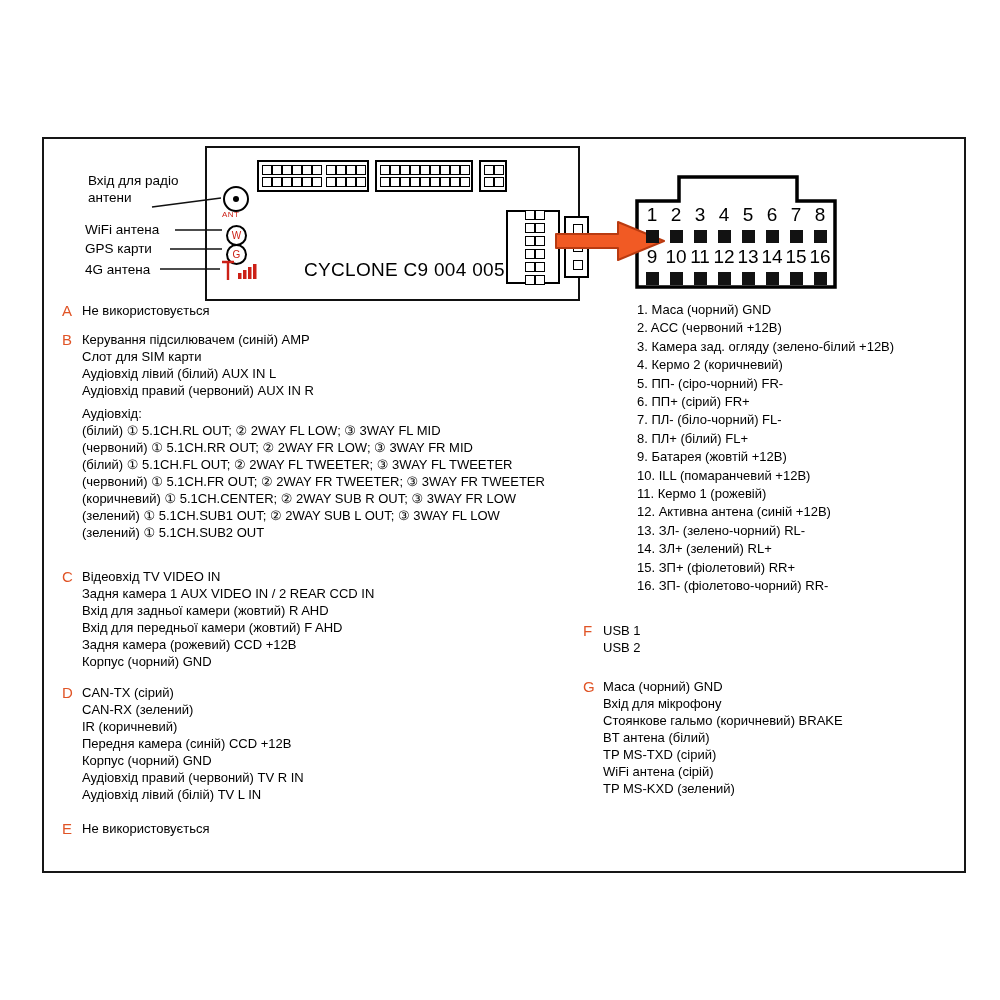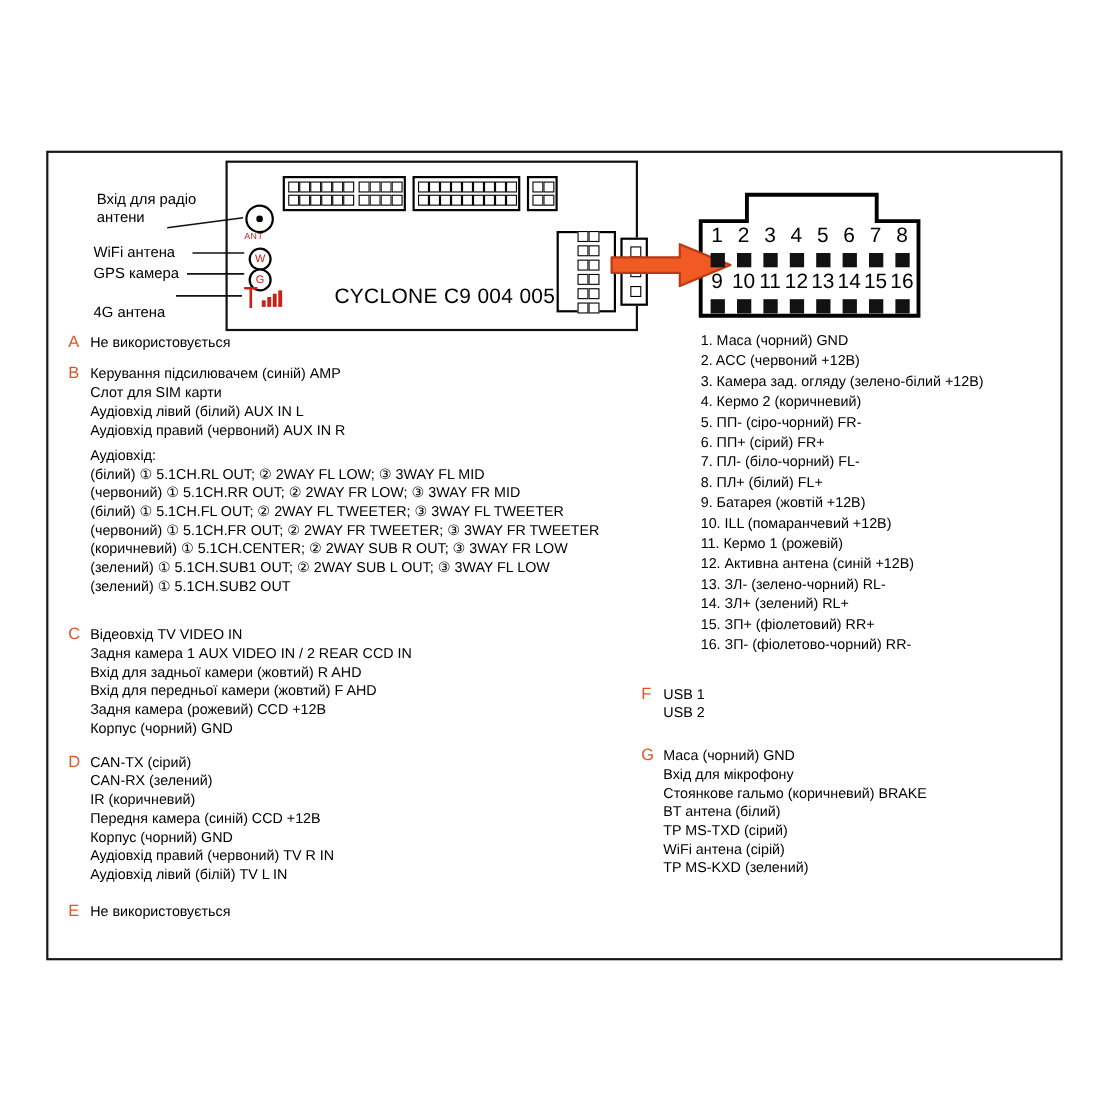--- a/index.html
+++ b/index.html
@@ -51,22 +51,22 @@
 </head>
 <body>
 
 <div class="page">
 
   <div class="frame"></div>
 
   <div class="lbl" style="left:88px;top:172px;">Вхід для радіо</div>
   <div class="lbl" style="left:88px;top:189px;">антени</div>
   <div class="lbl" style="left:85px;top:221px;">WiFi антена</div>
-  <div class="lbl" style="left:85px;top:240px;">GPS камера</div>
-  <div class="lbl" style="left:85px;top:275px;">4G антена</div>
+  <div class="lbl" style="left:85px;top:240px;">GPS карти</div>
+  <div class="lbl" style="left:85px;top:261px;">4G антена</div>
 
   <div class="unit">
     <div class="topblocks">
       <div class="blockwrap">
         <div class="pingrid" style="grid-template-columns:repeat(6,8px);">
             <span class="cell"></span>
             <span class="cell"></span>
             <span class="cell"></span>
             <span class="cell"></span>
             <span class="cell"></span>

